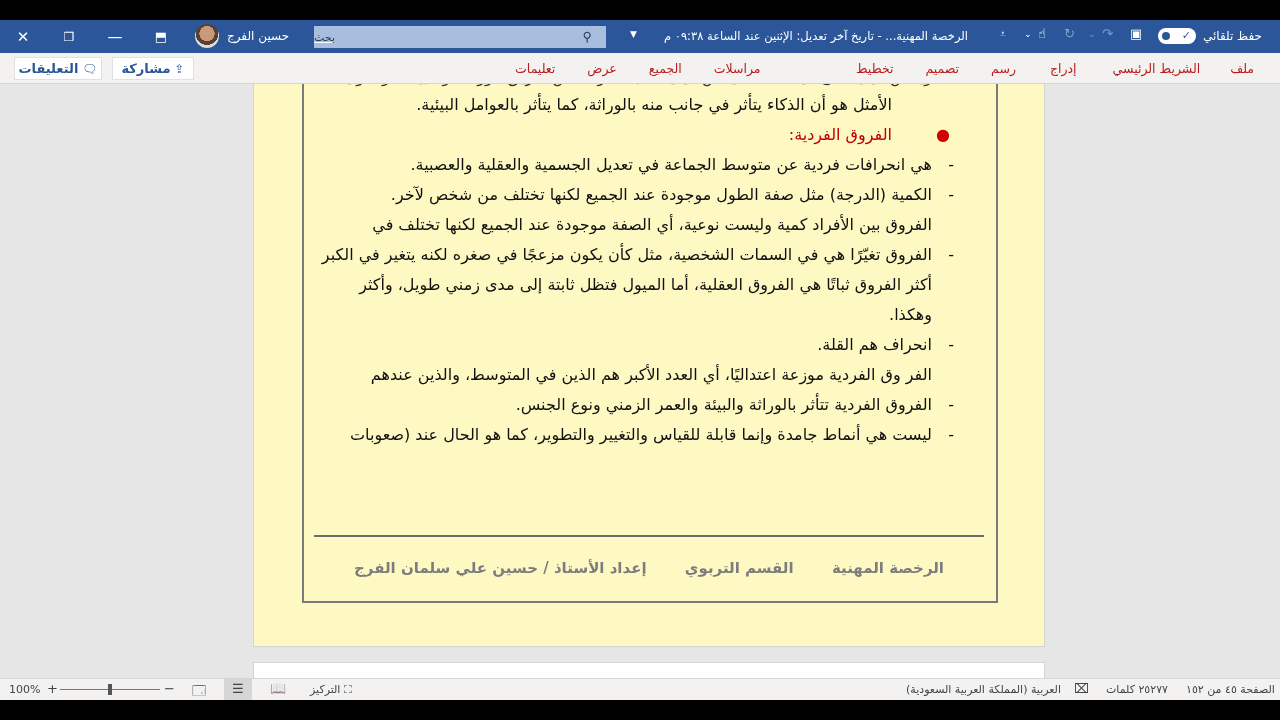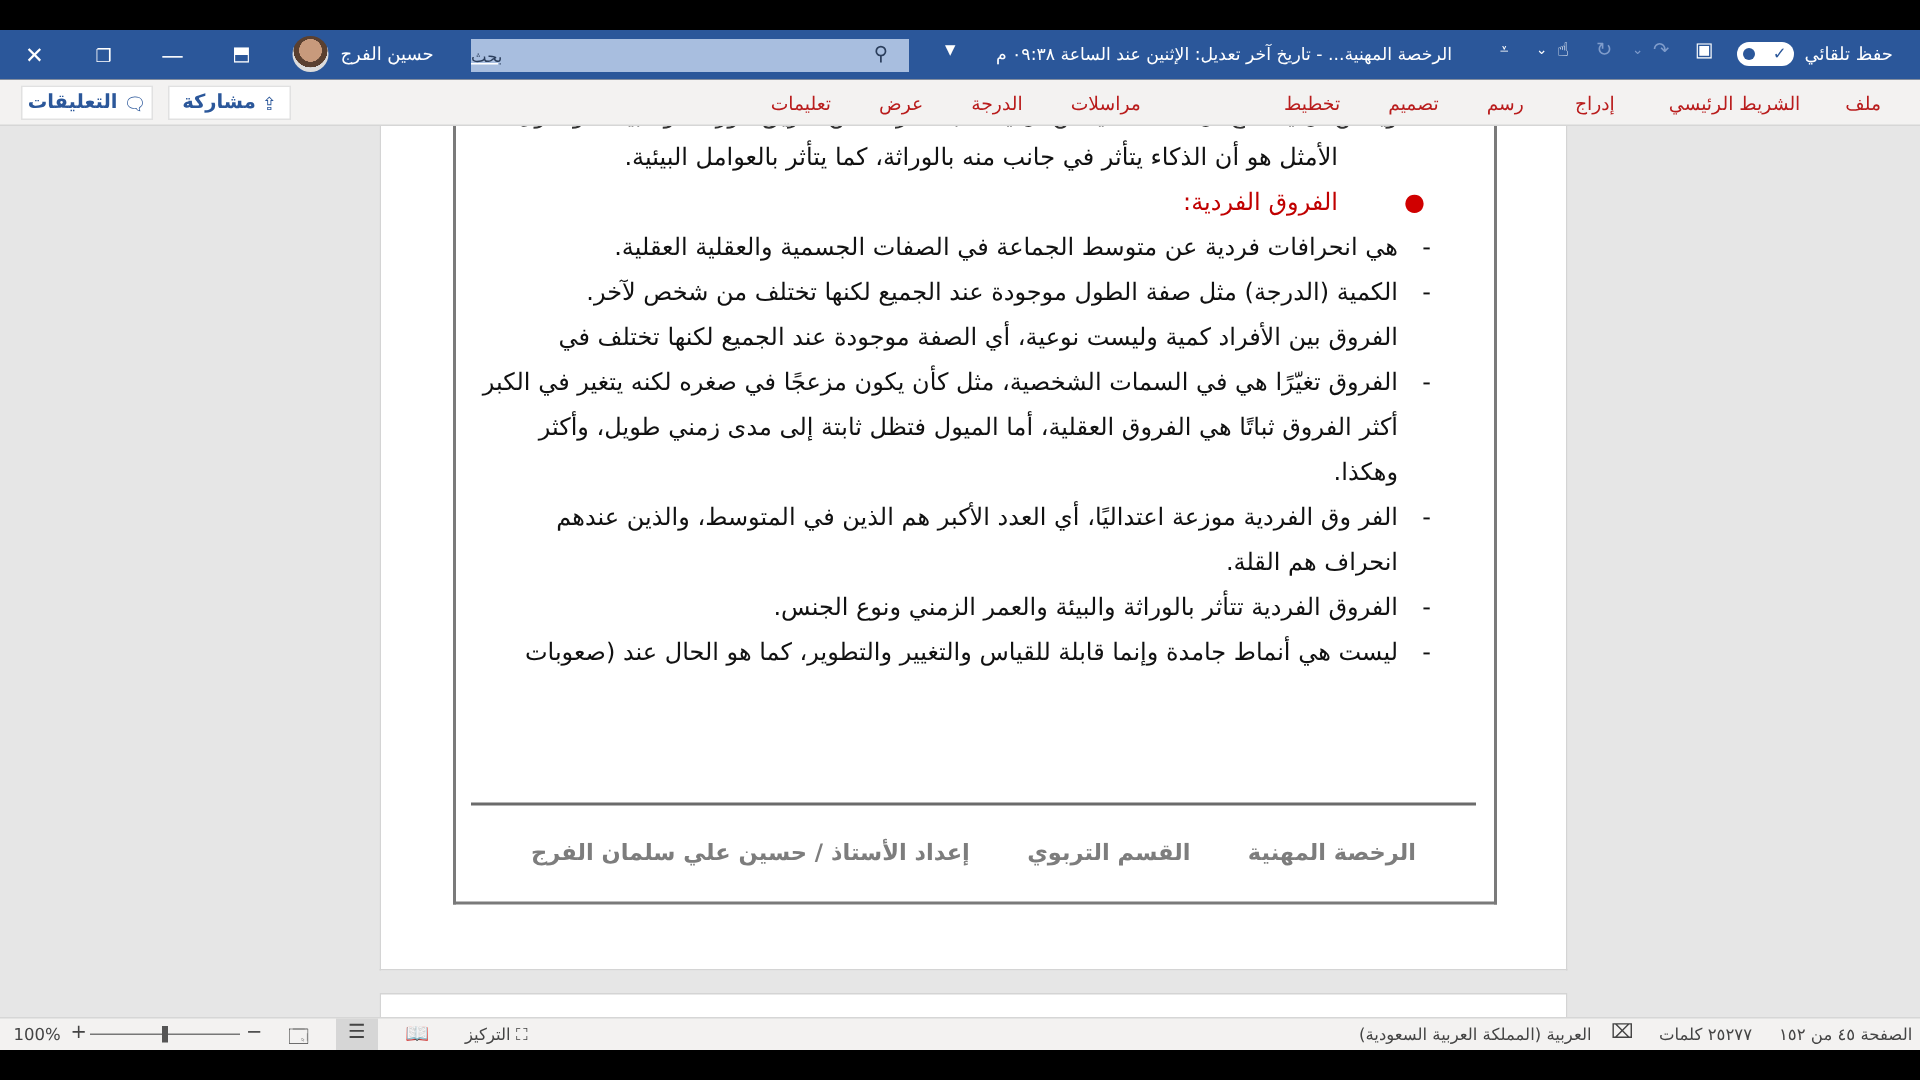--- a/index.html
+++ b/index.html
@@ -25,21 +25,21 @@
   .toggle .chk { position: absolute; right: 5px; top: 0; font-size: 11px; color: #2b579a; line-height: 16px; }
 
   
   .ribbon { position: absolute; left: 0; top: 53px; width: 1280px; height: 31px; background: #f3f2f1; border-bottom: 1px solid #d6d6d6; }
   .tabs { position: absolute; right: 14px; top: 0; height: 31px; display: flex; direction: rtl; align-items: center; }
   .tab { font-size: 12.5px; color: #b91c1c; padding: 0 12px 0 12px; white-space: nowrap; }
   .rbtn { position: absolute; top: 4px; height: 23px; background: #fff; border: 1px solid #e1e1e1; display: flex; align-items: center; justify-content: center; gap: 4px; font-size: 13px; font-weight: bold; color: #2b579a; direction: rtl; }
 
   
   .canvas { position: absolute; left: 0; top: 84px; width: 1280px; height: 594px; background: #e6e6e6; overflow: hidden; }
-  .page { position: absolute; left: 253px; top: 0; width: 792px; height: 563px; background: #ffffff; border: 1px solid #d4d4d4; border-top: none; }
+  .page { position: absolute; left: 253px; top: 0; width: 792px; height: 563px; background: #fef9c3; border: 1px solid #d4d4d4; border-top: none; }
   .page2 { position: absolute; left: 253px; top: 578px; width: 792px; height: 40px; background: #fff; border: 1px solid #d4d4d4; }
   .frame { position: absolute; left: 48px; top: 0; width: 696px; height: 519px; border: 2px solid #7a7a7a; border-top: none; }
   .content { position: absolute; right: 64px; left: 10px; top: -12px; direction: rtl; font-family: "DejaVu Sans", sans-serif; font-size: 16px; color: #111; line-height: 30px; }
   .line-cut { height: 18px; overflow: hidden; line-height: 10px; color: #333; font-size: 16px; padding-right: 0; }
   .para-indent { padding-right: 4px; }
   .heading-row { position: relative; padding-right: 40px; color: #c00000; }
   .heading-row .bullet { position: absolute; right: -18px; top: 0; color: #d00000; font-size: 16px; }
   .item { position: relative; padding-right: 0; }
   .item .dash { position: absolute; right: -22px; top: 0; }
   .footer-rule { position: absolute; left: 10px; right: 12px; top: 451px; height: 2px; background: #6b6b6b; }
@@ -111,57 +111,57 @@
   </div>
   <div class="tabs">
     <span class="tab">ملف</span>
     <span class="tab" style="padding-left:18px; padding-right:18px;">الشريط الرئيسي</span>
     <span class="tab" style="padding-left:18px; padding-right:18px;">إدراج</span>
     <span class="tab" style="padding-left:16px; padding-right:16px;">رسم</span>
     <span class="tab" style="padding-left:16px; padding-right:16px;">تصميم</span>
     <span class="tab" style="padding-left:16px; padding-right:16px;">تخطيط</span>
     <span class="tab" style="padding-left:16px; padding-right:16px;margin-top:44px;">مراجع</span>
     <span class="tab" style="padding-left:16px; padding-right:16px;">مراسلات</span>
-    <span class="tab" style="padding-left:16px; padding-right:16px;">الدرجة</span>
+    <span class="tab" style="padding-left:16px; padding-right:16px;">الجميع</span>
     <span class="tab" style="padding-left:16px; padding-right:16px;">عرض</span>
     <span class="tab" style="padding-left:16px; padding-right:16px;">تعليمات</span>
   </div>
 </div>
 
 <div class="canvas">
   <div class="page">
     <div class="frame">
       <div class="content">
         <div class="line-cut">ويمكن أن يستنتج أن الذكاء لا يمكن أن يحدد بمقدار ما عن طريق الوراثة أو البيئة ، والقول</div>
         <div class="para-indent" style="padding-right:40px;">الأمثل هو أن الذكاء يتأثر في جانب منه بالوراثة، كما يتأثر بالعوامل البيئية.</div>
 
         <div class="heading-row">
           <span class="bullet">●</span>
           <span>الفروق الفردية:</span>
         </div>
 
         <div class="item">
           <span class="dash">-</span>
-          <div>هي انحرافات فردية عن متوسط الجماعة في الصفات الجسمية والعقلية العقلية.</div>
+          <div>هي انحرافات فردية عن متوسط الجماعة في تعديل الجسمية والعقلية والعصبية.</div>
         </div>
         <div class="item">
           <span class="dash">-</span>
           <div>الكمية (الدرجة) مثل صفة الطول موجودة عند الجميع لكنها تختلف من شخص لآخر.</div>
           <div>الفروق بين الأفراد كمية وليست نوعية، أي الصفة موجودة عند الجميع لكنها تختلف في</div>
         </div>
         <div class="item">
           <span class="dash">-</span>
           <div>الفروق تغيّرًا هي في السمات الشخصية، مثل كأن يكون مزعجًا في صغره لكنه يتغير في الكبر</div>
           <div>أكثر الفروق ثباتًا هي الفروق العقلية، أما الميول فتظل ثابتة إلى مدى زمني طويل، وأكثر</div>
           <div>وهكذا.</div>
         </div>
         <div class="item">
           <span class="dash">-</span>
+          <div>انحراف هم القلة.</div>
           <div>الفر وق الفردية موزعة اعتداليًا، أي العدد الأكبر هم الذين في المتوسط، والذين عندهم</div>
-          <div>انحراف هم القلة.</div>
         </div>
         <div class="item">
           <span class="dash">-</span>
           <div>الفروق الفردية تتأثر بالوراثة والبيئة والعمر الزمني ونوع الجنس.</div>
         </div>
         <div class="item">
           <span class="dash">-</span>
           <div>ليست هي أنماط جامدة وإنما قابلة للقياس والتغيير والتطوير، كما هو الحال عند (صعوبات</div>
         </div>
       </div>

